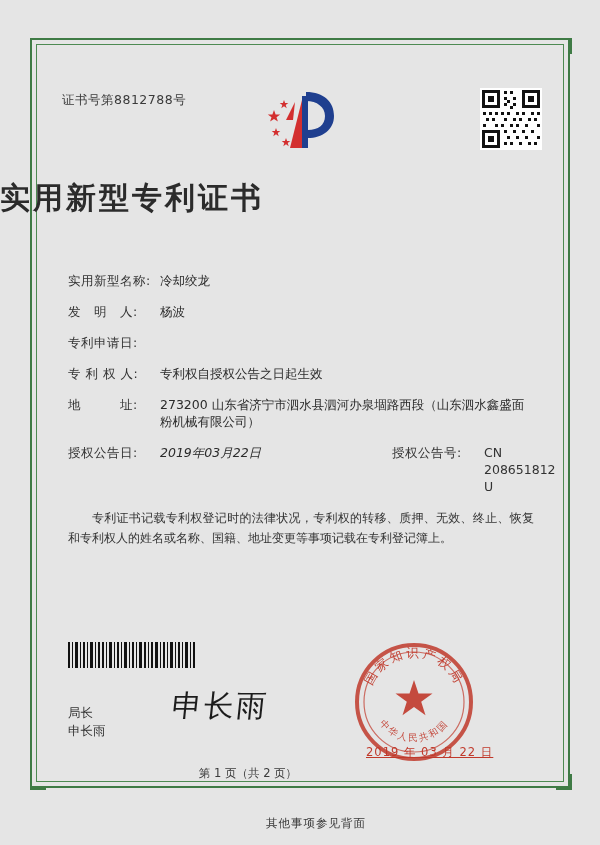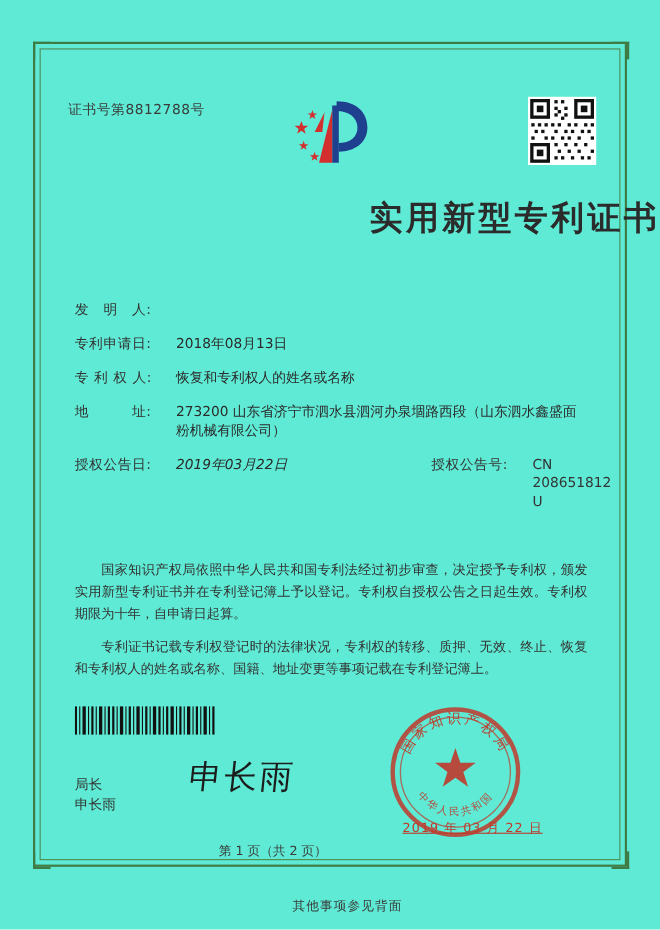--- a/index.html
+++ b/index.html
@@ -14,21 +14,21 @@
     color: #2e2e2e;
     position: relative;
     overflow: hidden;
   }
 
   .certificate {
     position: absolute;
     left: 0; top: 0;
     width: 600px;
     height: 845px;
-    background: #5eead4;
+    background: #e5e5e5;
   }
 
   
   .border-outer {
     position: absolute;
     left: 30px; top: 38px;
     width: 540px;
     height: 750px;
     border: 2px solid #3f7b45;
     box-sizing: border-box;
@@ -82,21 +82,21 @@
     background: #ffffff;
   }
   .qr svg { display: block; }
 
   
   .title {
     position: absolute;
     left: 0;
     top: 178px;
     width: 600px;
-    text-align: right;
+    text-align: left;
     font-size: 30px;
     letter-spacing: 3px;
     color: #2b2b2b;
     font-family: Liberation Sans, sans-serif;
     font-weight: bold;
   }
 
   
   .fields {
     position: absolute;
@@ -316,52 +316,55 @@
           <rect x="48" y="54" width="3" height="3"></rect>
         <rect x="54" y="54" width="3" height="3"></rect>
       </g>
     </svg>
   </div>
 
   <div class="title">实用新型专利证书</div>
 
   <div class="fields">
 
+    <div class="field-row">
+      <div class="field-label">实用新型名称:</div>
+      <div class="field-value">冷却绞龙</div>
+    </div>
 
     <div class="field-row">
       <div class="field-label">发　明　人:</div>
+      <div class="field-value">杨波</div>
     </div>
 
 
     <div class="field-row">
       <div class="field-label">专利申请日:</div>
-      <div class="field-value">2018年08月13日</div>
     </div>
 
     <div class="field-row">
       <div class="field-label">专 利 权 人:</div>
-      <div class="field-value">恢复和专利权人的姓名或名称</div>
+      <div class="field-value">专利权自授权公告之日起生效</div>
     </div>
 
     <div class="field-row">
       <div class="field-label">地　　　址:</div>
       <div class="field-value">273200 山东省济宁市泗水县泗河办泉堌路西段（山东泗水鑫盛面粉机械有限公司）</div>
     </div>
 
     <div class="field-row two-col">
       <div class="field-label">授权公告日:</div>
       <div class="field-value">2019年03月22日</div>
       <div class="field-label2">授权公告号:</div>
       <div class="field-value2">CN 208651812 U</div>
     </div>
 
   </div>
 
   <div class="body-text">
-    <p>国家知识产权局依照中华人民共和国专利法经过初步审查，决定授予专利权，颁发实用新型专利证书并在专利登记簿上予以登记。专利权自授权公告之日起生效。专利权期限为十年，自申请日起算。</p>
     <p>专利证书记载专利权登记时的法律状况，专利权的转移、质押、无效、终止、恢复和专利权人的姓名或名称、国籍、地址变更等事项记载在专利登记簿上。</p>
   </div>
 
   <div class="barcode">
     <svg width="130" height="26" viewBox="0 0 130 26">
       <g fill="#111">
         <rect x="0" y="0" width="2" height="26"></rect>
           <rect x="4" y="0" width="1" height="26"></rect>
         <rect x="7" y="0" width="3" height="26"></rect>
           <rect x="12" y="0" width="1" height="26"></rect>

